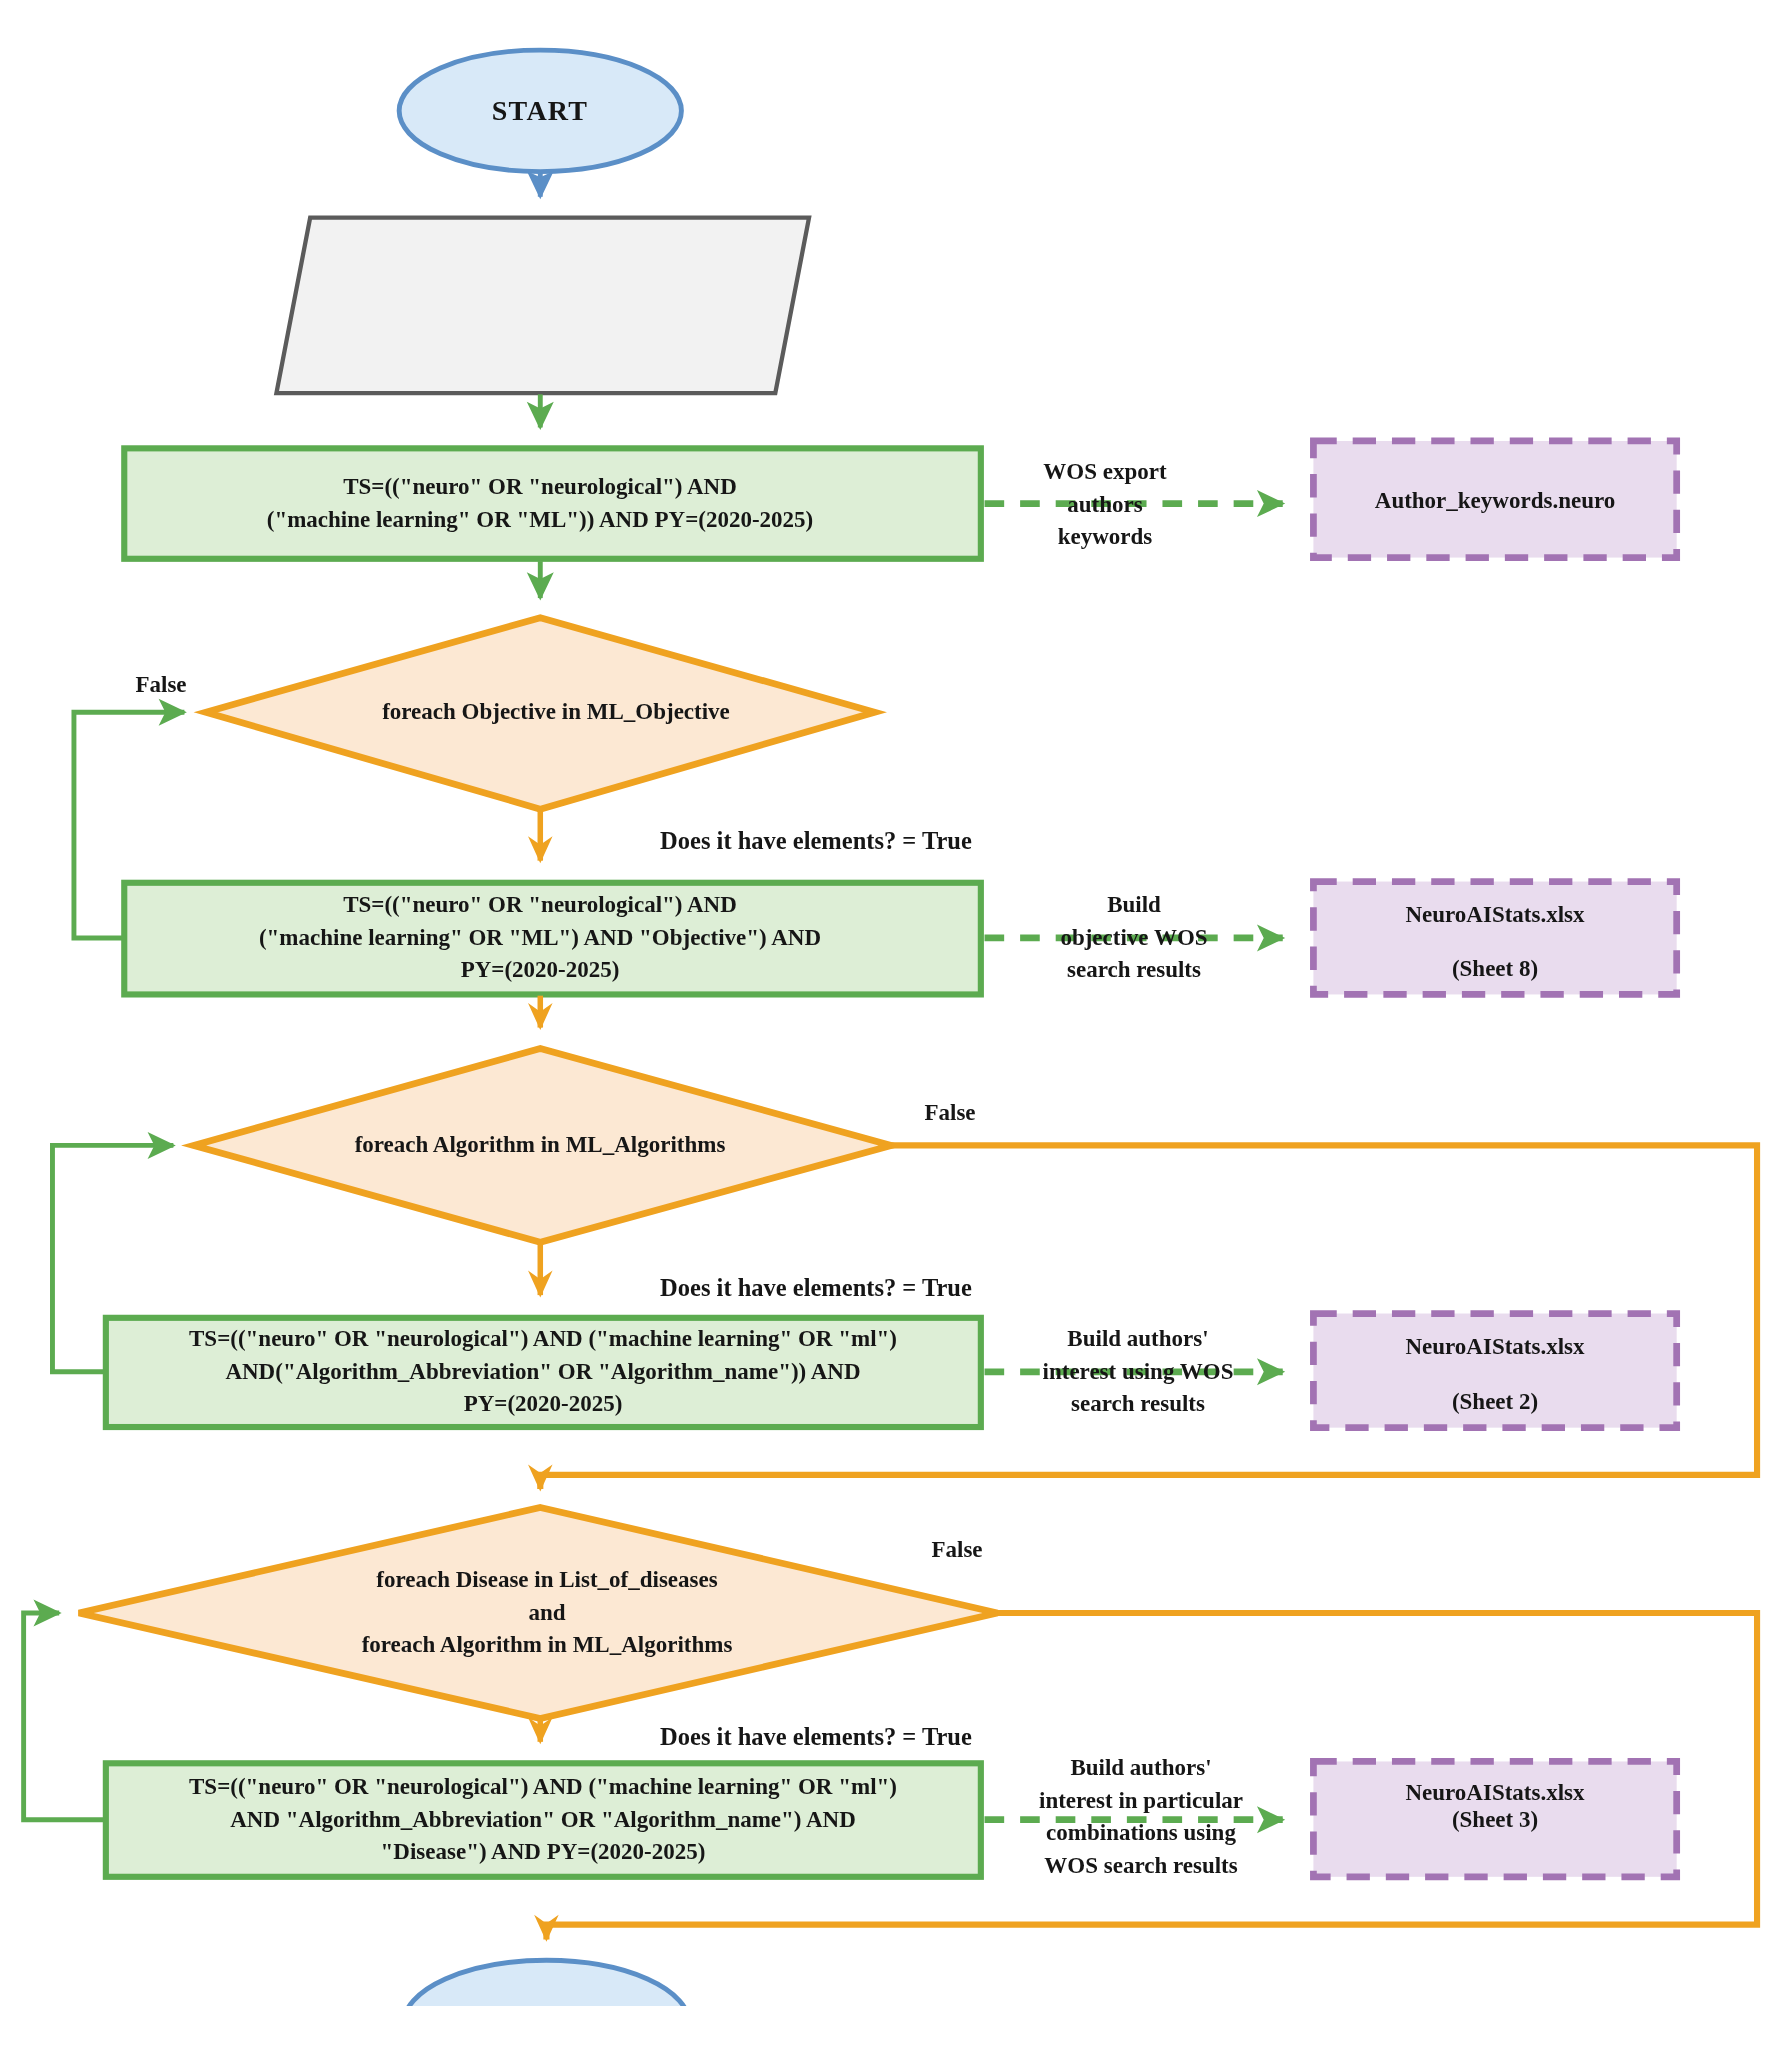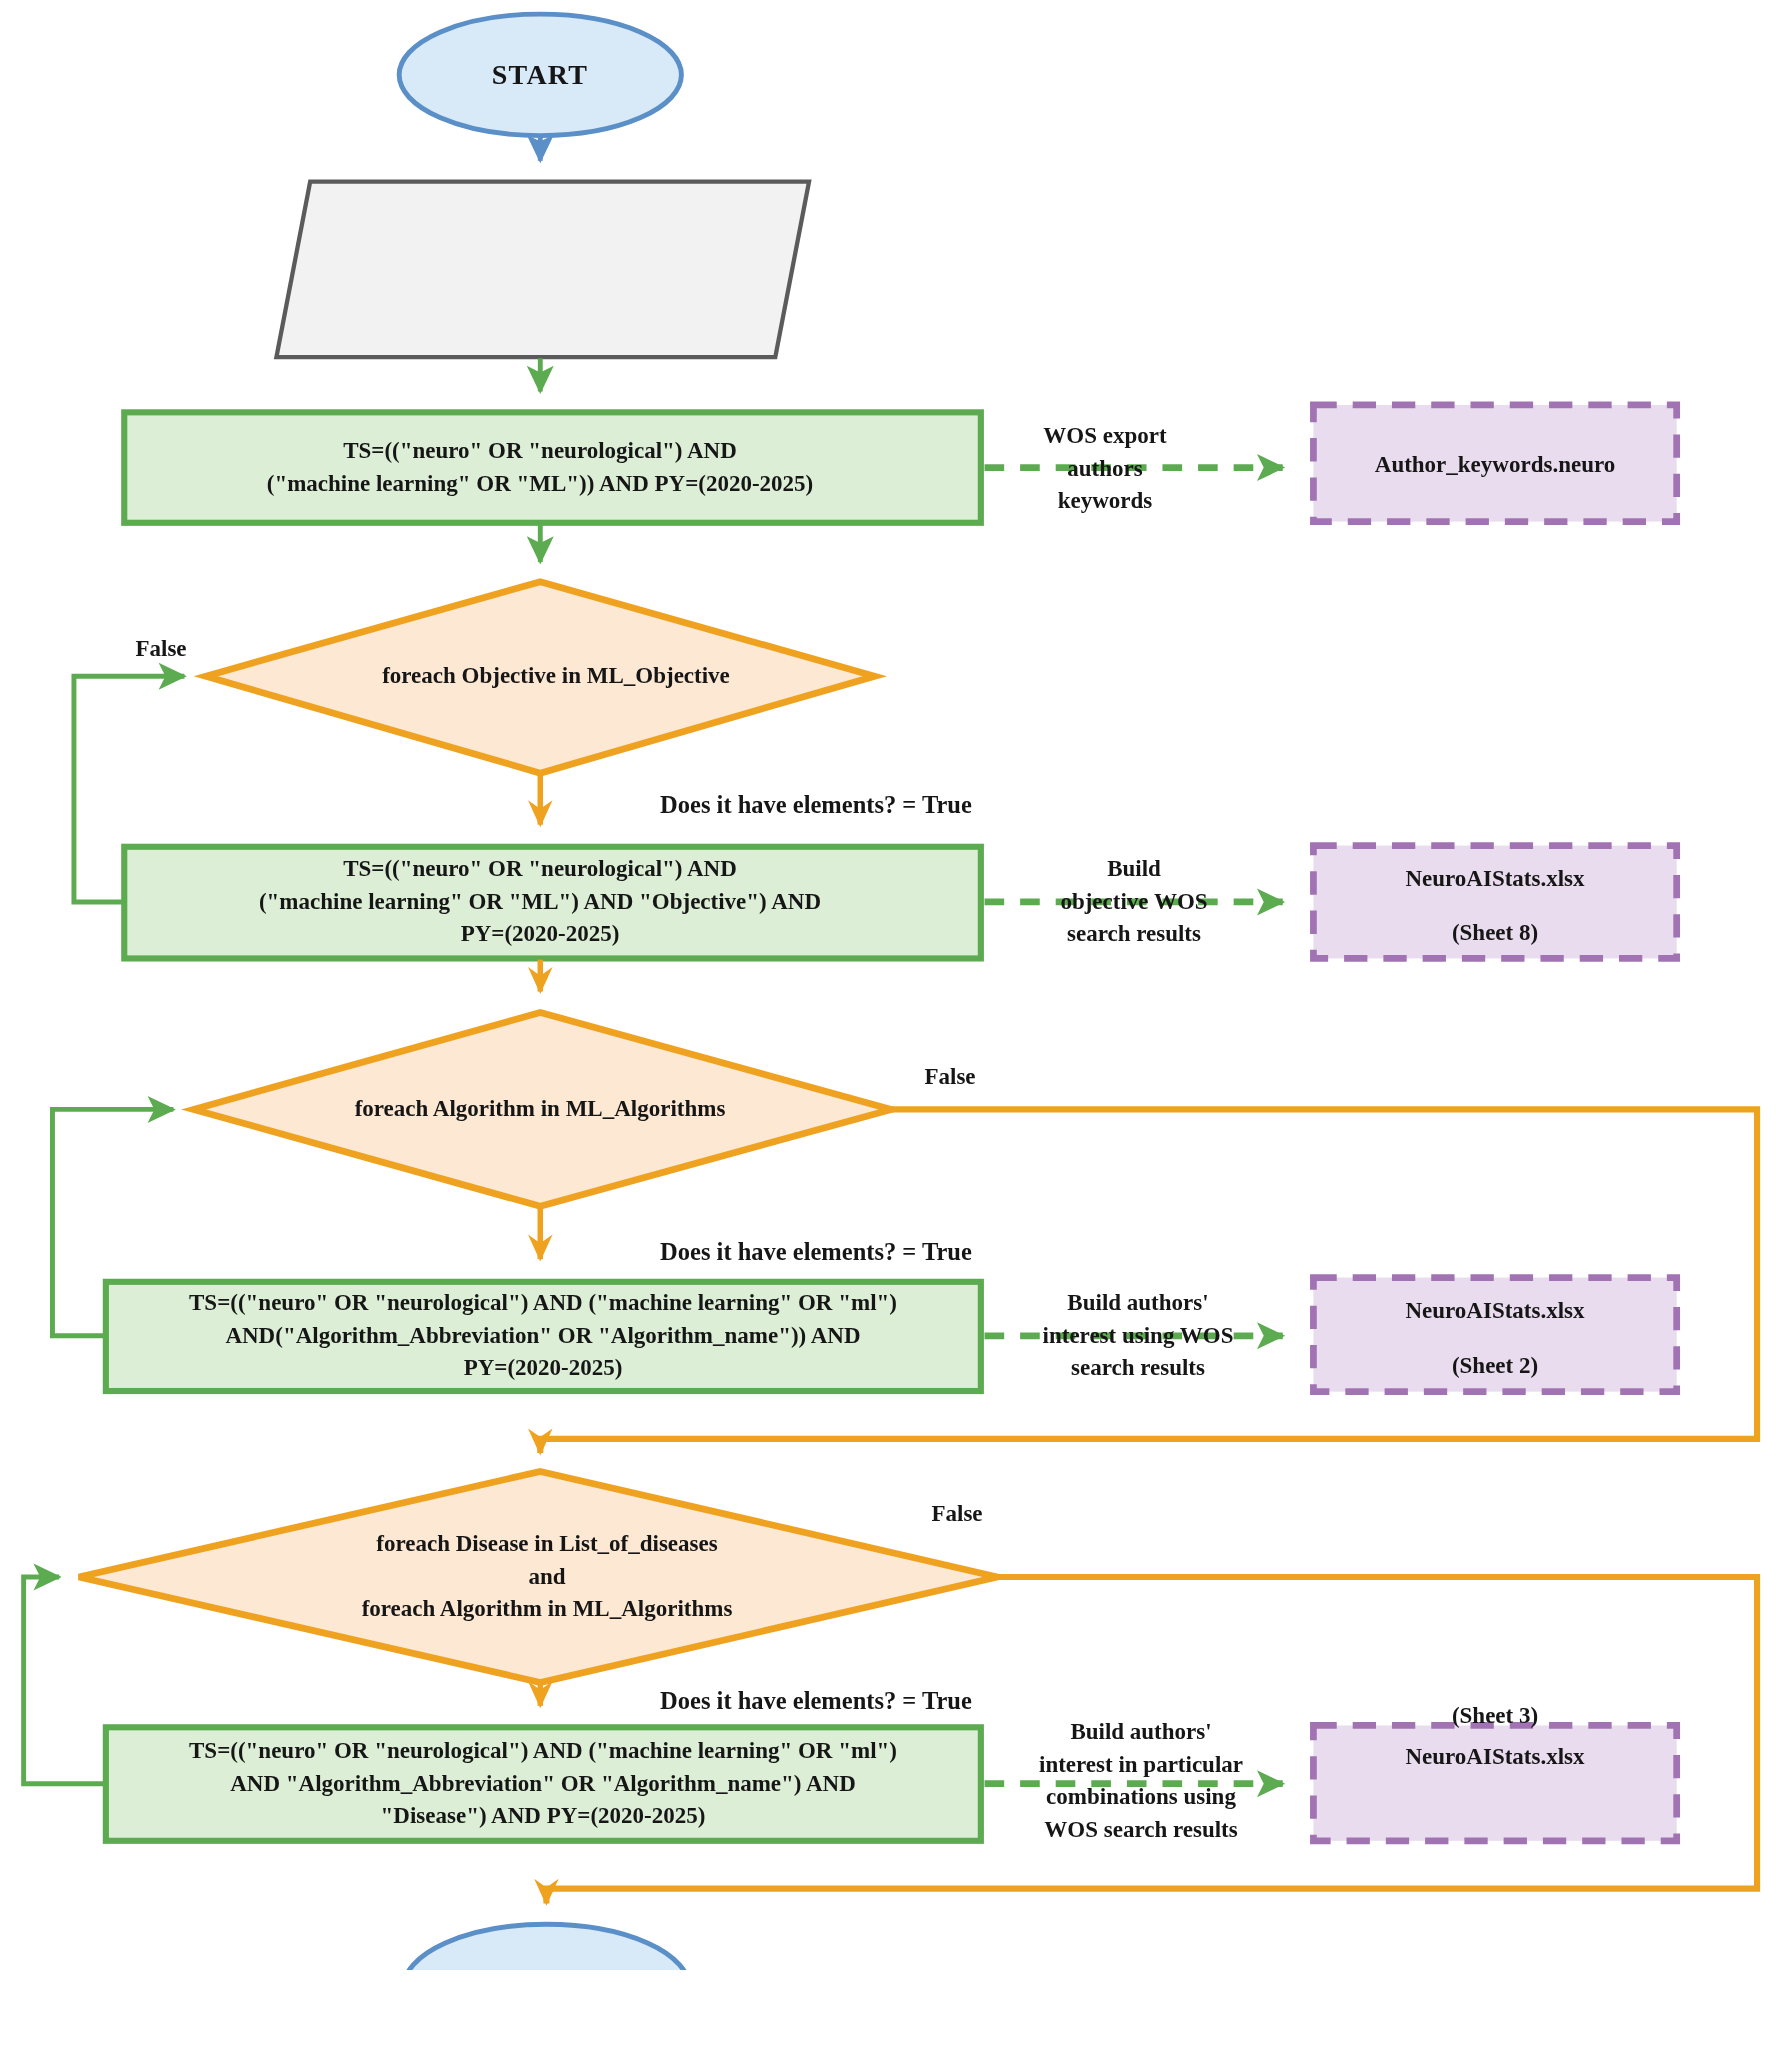--- a/index.html
+++ b/index.html
@@ -1,17 +1,17 @@
 <!DOCTYPE html>
 <html style="font-size:9.8px"><head>
 <meta charset="utf-8">
 <style>
   html,body{margin:0;padding:0;background:#ffffff;}
   #canvas{position:relative;width:1777px;height:1970px;background:#ffffff;overflow:hidden;
-          font-family:"Liberation Serif","DejaVu Serif",serif;}
+          font-family:"Liberation Serif","DejaVu Serif",serif;margin-top:36px;}
   #wires{position:absolute;left:0;top:0;}
   .lbl{position:absolute;transform:translate(-50%,-50%);text-align:center;white-space:pre-line;
        font-weight:bold;color:#161616;line-height:1.42;}
   .t38{font-size:23px;}
   .t40{font-size:24.5px;}
   .t46{font-size:28px;letter-spacing:1.2px;}
 </style>
 </head>
 <body>
 
@@ -130,17 +130,17 @@
   <div class="lbl t40" style="left:816px;top:1701px;width:491px;">Does it have elements? = True</div>
 
   <div class="lbl t38" style="left:543px;top:1784px;width:859px;">TS=(("neuro" OR "neurological") AND ("machine learning" OR "ml")
 AND "Algorithm_Abbreviation" OR "Algorithm_name") AND
 "Disease") AND PY=(2020-2025)</div>
   <div class="lbl t38" style="left:1141px;top:1781px;">Build authors'
 interest in particular
 combinations using
 WOS search results</div>
   <div class="lbl t38" style="left:1495px;top:1757px;">NeuroAIStats.xlsx</div>
-  <div class="lbl t38" style="left:1495px;top:1716px;">(Sheet 3)</div>
+  <div class="lbl t38" style="left:1495px;top:1784px;">(Sheet 3)</div>
 
   <div class="lbl t46" style="left:546px;top:1988px;">STOP</div>
 </div>
 
 
 </body></html>

